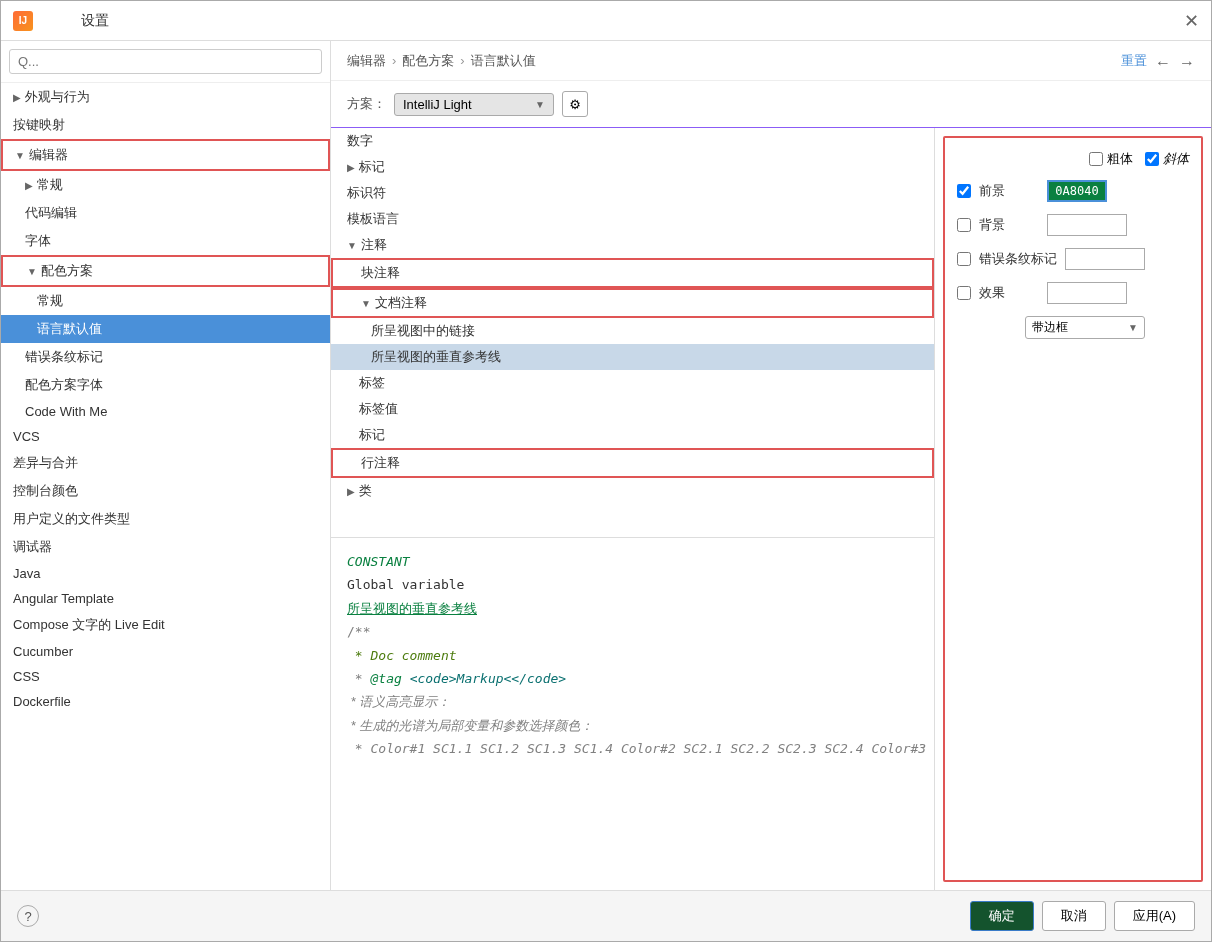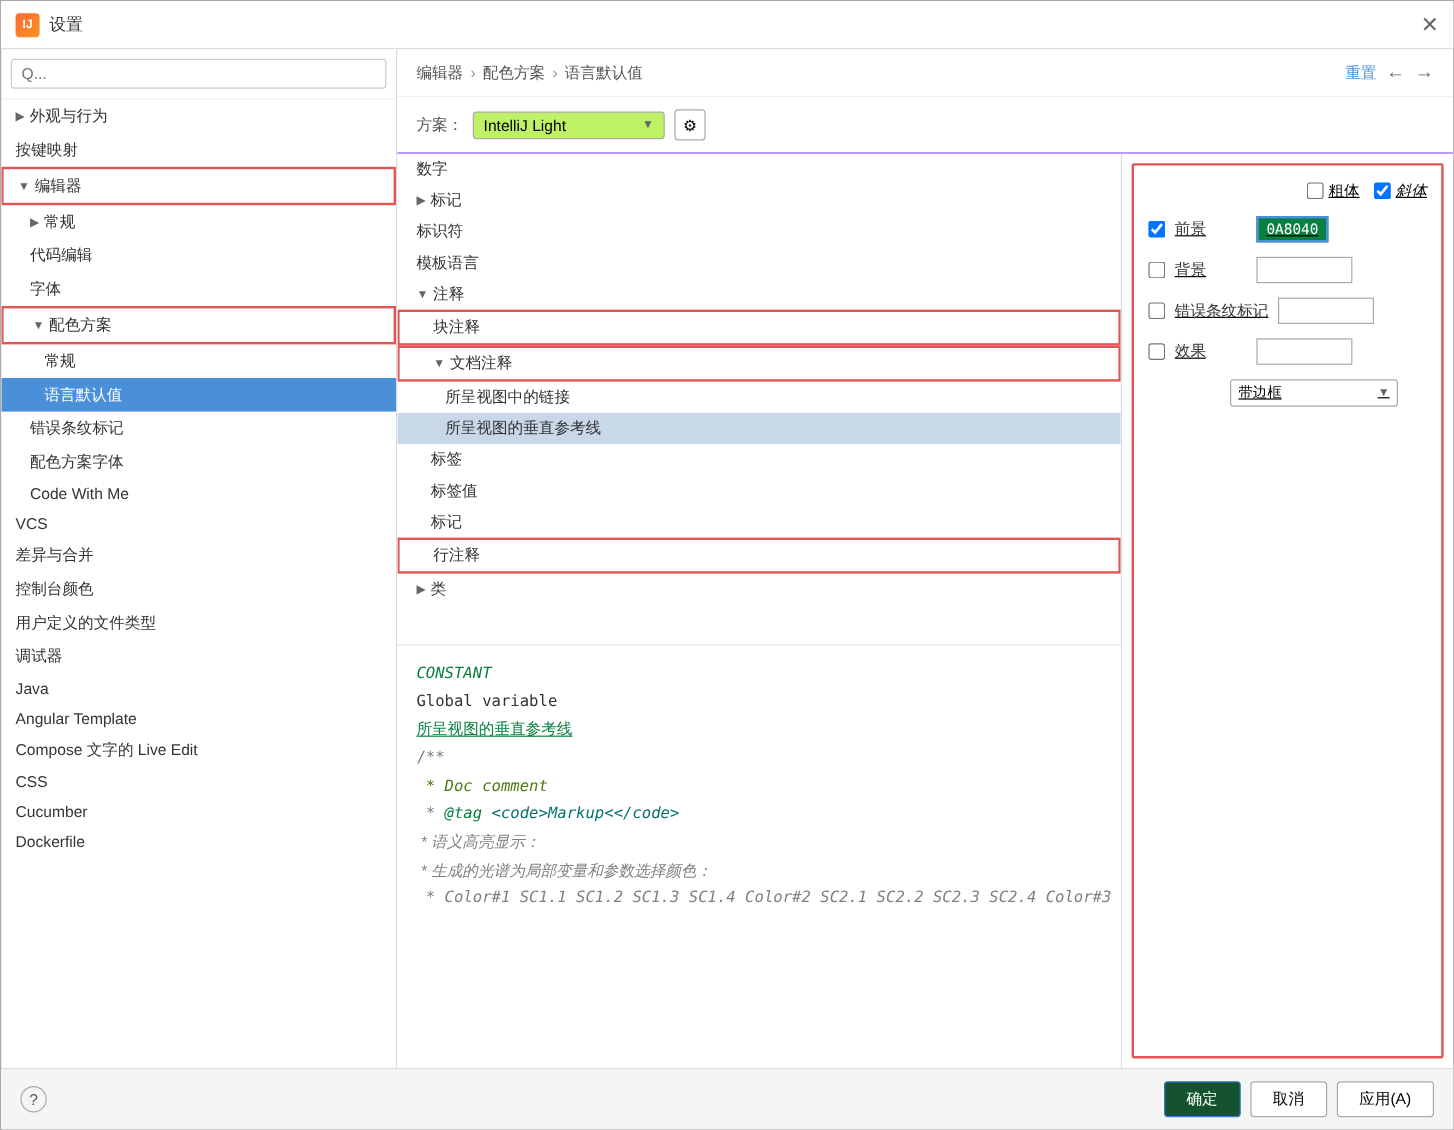--- a/index.html
+++ b/index.html
@@ -1,21 +1,21 @@
 <!DOCTYPE html>
 <html><head>
   <meta charset="utf-8">
   <style>
     * { box-sizing: border-box; margin: 0; padding: 0; }
     body { font-family: "Microsoft YaHei", "PingFang SC", sans-serif; font-size: 13px; background: #f0f0f0; display: flex; justify-content: center; align-items: center; height: 100vh; }
     .dialog { width: 1212px; height: 942px; background: #fff; border: 1px solid #aaa; display: flex; flex-direction: column; box-shadow: 0 4px 20px rgba(0,0,0,0.3); }
     .title-bar { display: flex; align-items: center; justify-content: space-between; background: #fff; padding: 8px 12px; border-bottom: 1px solid #ddd; height: 40px; }
     .title-bar-left { display: flex; align-items: center; gap: 8px; }
     .title-bar-icon { width: 20px; height: 20px; background: linear-gradient(135deg, #ff6b35, #f7931e); border-radius: 3px; display: flex; align-items: center; justify-content: center; font-size: 10px; color: white; font-weight: bold; }
-    .title-bar-title { font-size: 14px; color: #333; }
+    .title-bar-title { font-size: 14px; color: #333; margin-left: 40px; }
     .title-bar-close { font-size: 18px; color: #666; cursor: pointer; background: none; border: none; }
     .content-area { display: flex; flex: 1; overflow: hidden; }
     .sidebar { width: 330px; border-right: 1px solid #ddd; display: flex; flex-direction: column; overflow-y: auto; }
     .search-box { padding: 8px; border-bottom: 1px solid #eee; }
     .search-input { width: 100%; padding: 4px 8px; border: 1px solid #ccc; border-radius: 3px; font-size: 13px; outline: none; }
     .nav-list { flex: 1; overflow-y: auto; }
     .nav-item { padding: 5px 12px; cursor: pointer; display: flex; align-items: center; gap: 4px; color: #333; }
     .nav-item.selected { background: #4a90d9; color: #fff; }
     .nav-item .arrow { font-size: 10px; color: #666; }
     .nav-item.indent1 { padding-left: 24px; }
@@ -23,52 +23,52 @@
     .bordered { border: 2px solid #e05555; }
     .main-area { flex: 1; display: flex; flex-direction: column; overflow: hidden; }
     .breadcrumb-bar { display: flex; align-items: center; justify-content: space-between; padding: 8px 16px; border-bottom: 1px solid #eee; height: 40px; }
     .breadcrumb { display: flex; align-items: center; gap: 6px; color: #555; font-size: 13px; }
     .breadcrumb-sep { color: #999; }
     .breadcrumb-actions { display: flex; align-items: center; gap: 8px; }
     .breadcrumb-reset { color: #4a90d9; cursor: pointer; font-size: 13px; }
     .breadcrumb-arrow { color: #666; font-size: 16px; cursor: pointer; }
     .scheme-bar { display: flex; align-items: center; gap: 8px; padding: 10px 16px; border-bottom: 1px solid #8b5cf6; }
     .scheme-label { color: #555; }
-    .scheme-select { display: flex; align-items: center; border: 1px solid #aaa; border-radius: 3px; padding: 3px 8px; background: #bef264; cursor: pointer; gap: 19px; min-width: 160px; }
+    .scheme-select { display: flex; align-items: center; border: 1px solid #aaa; border-radius: 3px; padding: 3px 8px; background: #e5e5e5; cursor: pointer; gap: 19px; min-width: 160px; }
     .scheme-select-text { flex: 1; }
     .scheme-select-arrow { color: #666; font-size: 10px; }
     .gear-btn { width: 26px; height: 26px; border: 1px solid #aaa; border-radius: 3px; display: flex; align-items: center; justify-content: center; cursor: pointer; background: #fff; }
     .panels-row { display: flex; flex: 1; overflow: hidden; }
     .left-panel { flex: 1; display: flex; flex-direction: column; border-right: 1px solid #ddd; overflow: hidden; }
     .items-list { flex: 0 0 auto; height: 410px; overflow-y: auto; border-bottom: 1px solid #ddd; }
     .item-row { padding: 4px 16px; cursor: pointer; display: flex; align-items: center; gap: 4px; color: #333; }
     .item-row.selected { background: #d0d0d0; }
     .item-row.indent1 { padding-left: 28px; }
     .item-row.indent2 { padding-left: 40px; }
     .item-row .arrow { font-size: 10px; color: #666; }
     .item-bordered { border: 2px solid #e05555; }
     .preview-area { flex: 1; overflow-y: auto; padding: 12px 16px; background: #fff; font-family: "Courier New", monospace; font-size: 13px; line-height: 1.8; }
     .preview-line { margin: 0; }
     .preview-constant { color: #0a8040; font-style: italic; }
     .preview-global { color: #333; }
     .preview-comment-start { color: #808080; }
     .preview-doc-comment { color: #4d7c0f; font-style: italic; }
     .preview-chinese { color: #808080; font-style: italic; font-family: "Microsoft YaHei", sans-serif; }
     .preview-color { color: #808080; font-style: italic; }
-    .right-panel { width: 260px; display: flex; flex-direction: column; border: 2px solid #e05555; margin: 8px; border-radius: 2px; padding: 12px; gap: 12px; text-decoration: underline; }
+    .right-panel { width: 260px; display: flex; flex-direction: column; border: 2px solid #e05555; margin: 8px; border-radius: 2px; padding: 12px; gap: 12px; }
     .options-row { display: flex; align-items: center; justify-content: flex-end; gap: 12px; }
     .checkbox-label { display: flex; align-items: center; gap: 4px; cursor: pointer; }
     .checkbox-label input[type=checkbox] { width: 14px; height: 14px; }
     .property-row { display: flex; align-items: center; gap: 8px; }
     .property-checkbox { width: 14px; height: 14px; }
     .property-label { min-width: 60px; color: #333; }
     .color-box { width: 60px; height: 22px; border: 2px solid #4a90d9; background: #0a8040; color: #fff; font-size: 12px; display: flex; align-items: center; justify-content: center; cursor: pointer; font-family: monospace; }
     .color-box-empty { width: 80px; height: 22px; border: 1px solid #aaa; background: #fff; cursor: pointer; }
     .effect-row { display: flex; align-items: center; gap: 8px; }
-    .effect-select { display: flex; align-items: center; border: 1px solid #aaa; border-radius: 3px; padding: 2px 6px; background: #fff; cursor: pointer; gap: 4px; width: 140px; margin-left: 68px; }
+    .effect-select { display: flex; align-items: center; border: 1px solid #aaa; border-radius: 3px; padding: 2px 6px; background: #fff; cursor: pointer; gap: 4px; width: 120px; margin-left: 68px; }
     .effect-select-text { flex: 1; font-size: 12px; }
     .effect-select-arrow { color: #666; font-size: 10px; }
     .bottom-bar { display: flex; align-items: center; justify-content: space-between; padding: 10px 16px; border-top: 1px solid #ddd; background: #f5f5f5; }
     .bottom-left { display: flex; align-items: center; }
     .help-btn { width: 22px; height: 22px; border: 1px solid #aaa; border-radius: 50%; display: flex; align-items: center; justify-content: center; cursor: pointer; color: #555; font-size: 13px; }
     .bottom-right { display: flex; gap: 8px; }
     .btn { padding: 5px 18px; border-radius: 3px; border: 1px solid #aaa; cursor: pointer; font-size: 13px; background: #fff; }
     .btn-primary { background: #14532d; color: #fff; border-color: #3a7bc8; }
   </style>
 </head>
@@ -170,25 +170,25 @@
 
         <div class="nav-item">
           <span>Angular Template</span>
         </div>
 
         <div class="nav-item">
           <span>Compose 文字的 Live Edit</span>
         </div>
 
         <div class="nav-item">
+          <span>Cucumber</span>
+        </div>
+
+        <div class="nav-item">
           <span>CSS</span>
-        </div>
-
-        <div class="nav-item">
-          <span>Cucumber</span>
         </div>
 
         <div class="nav-item">
           <span>Dockerfile</span>
         </div>
       </div>
     </div>
 
     <div class="main-area">
 

